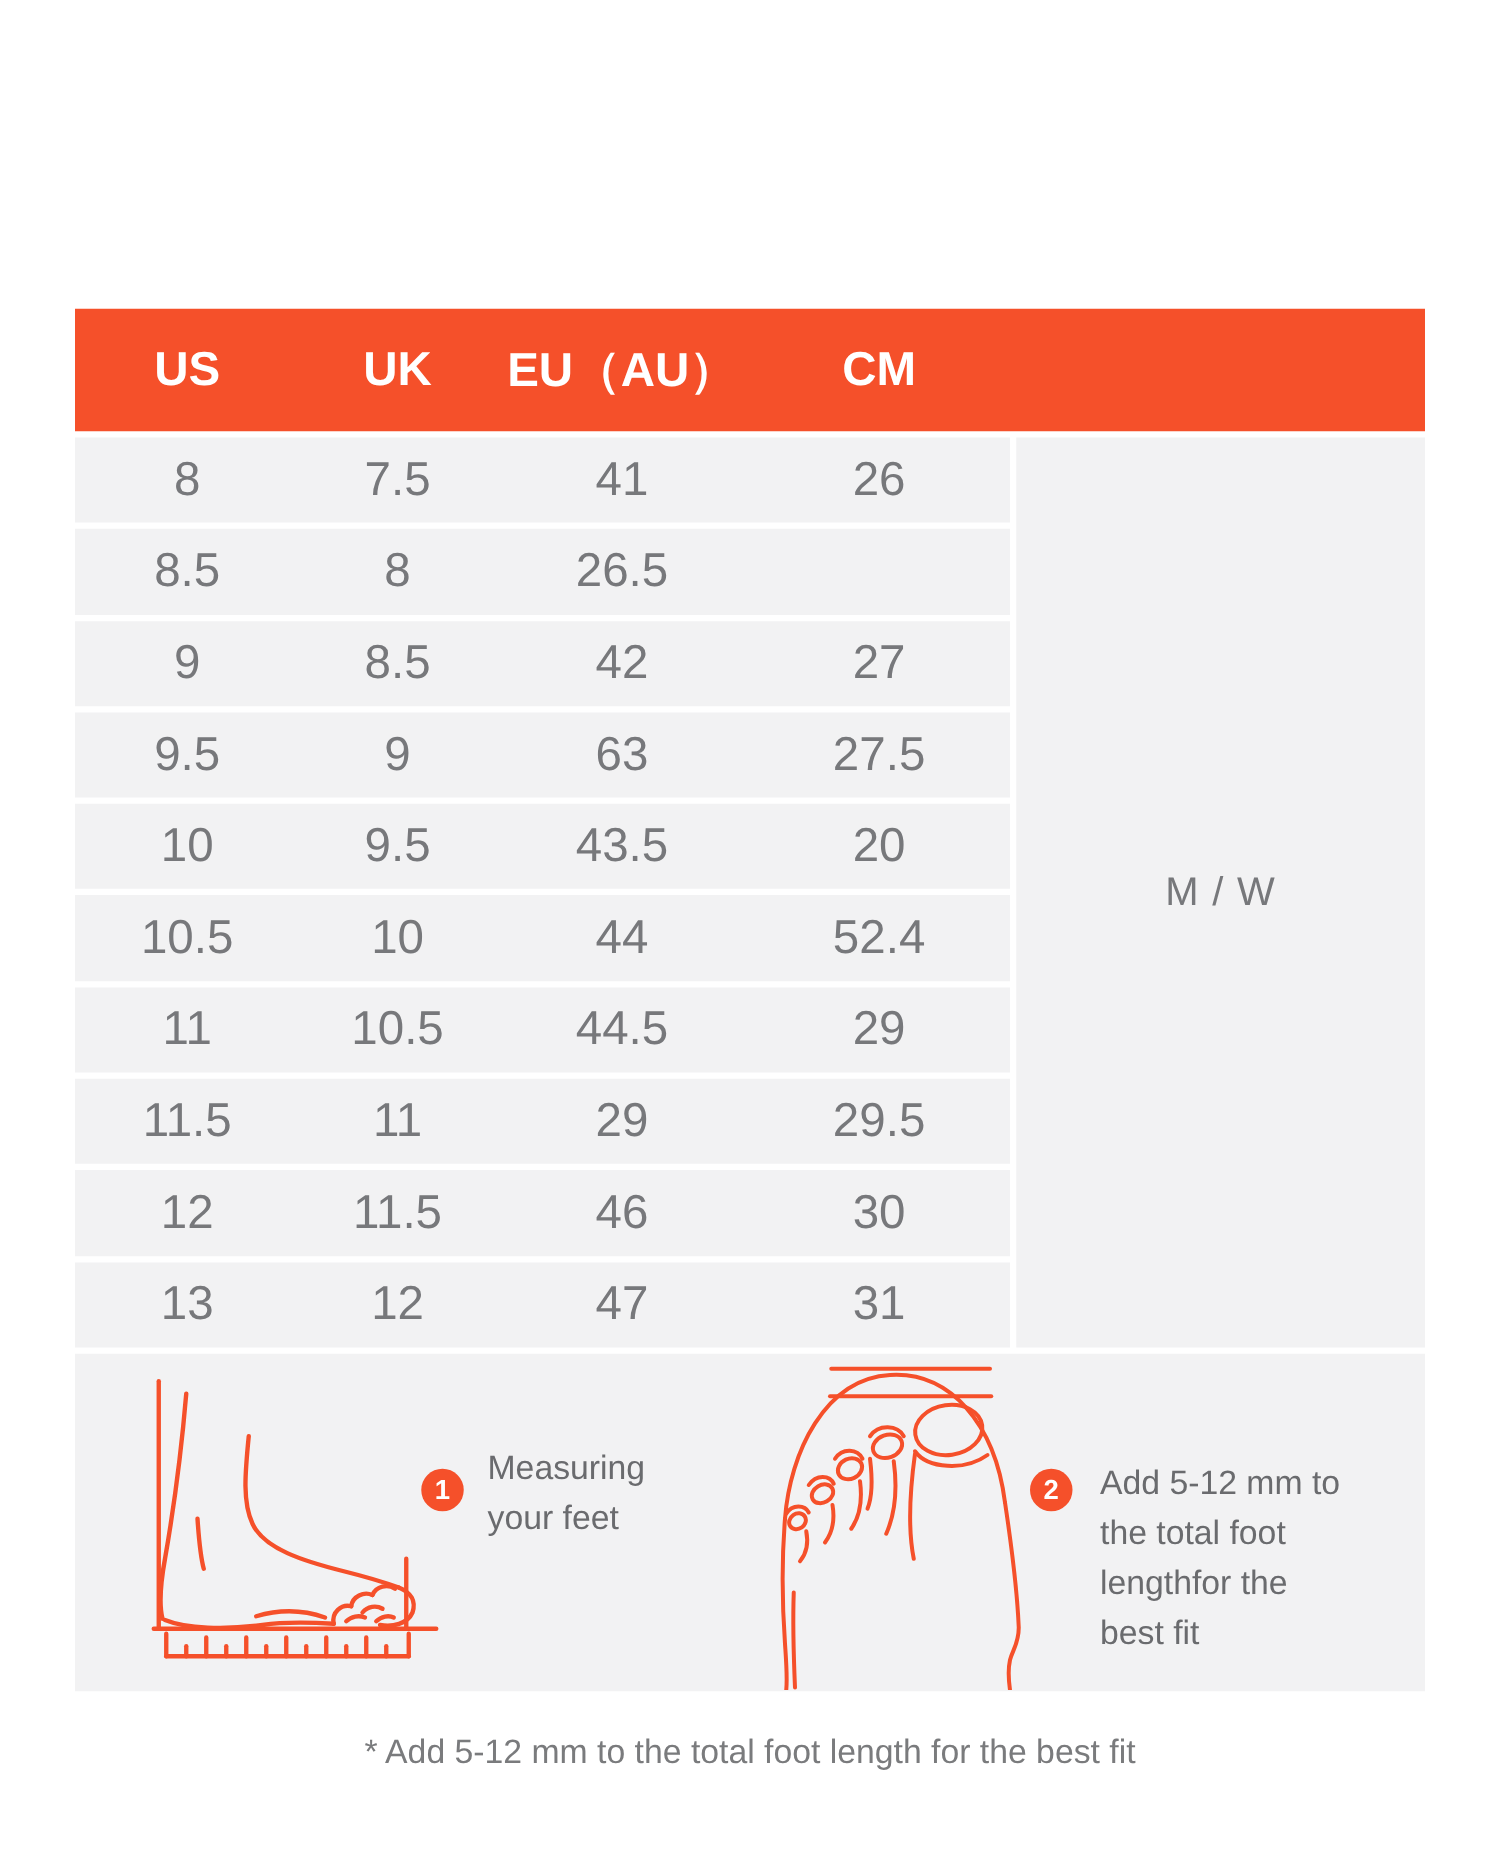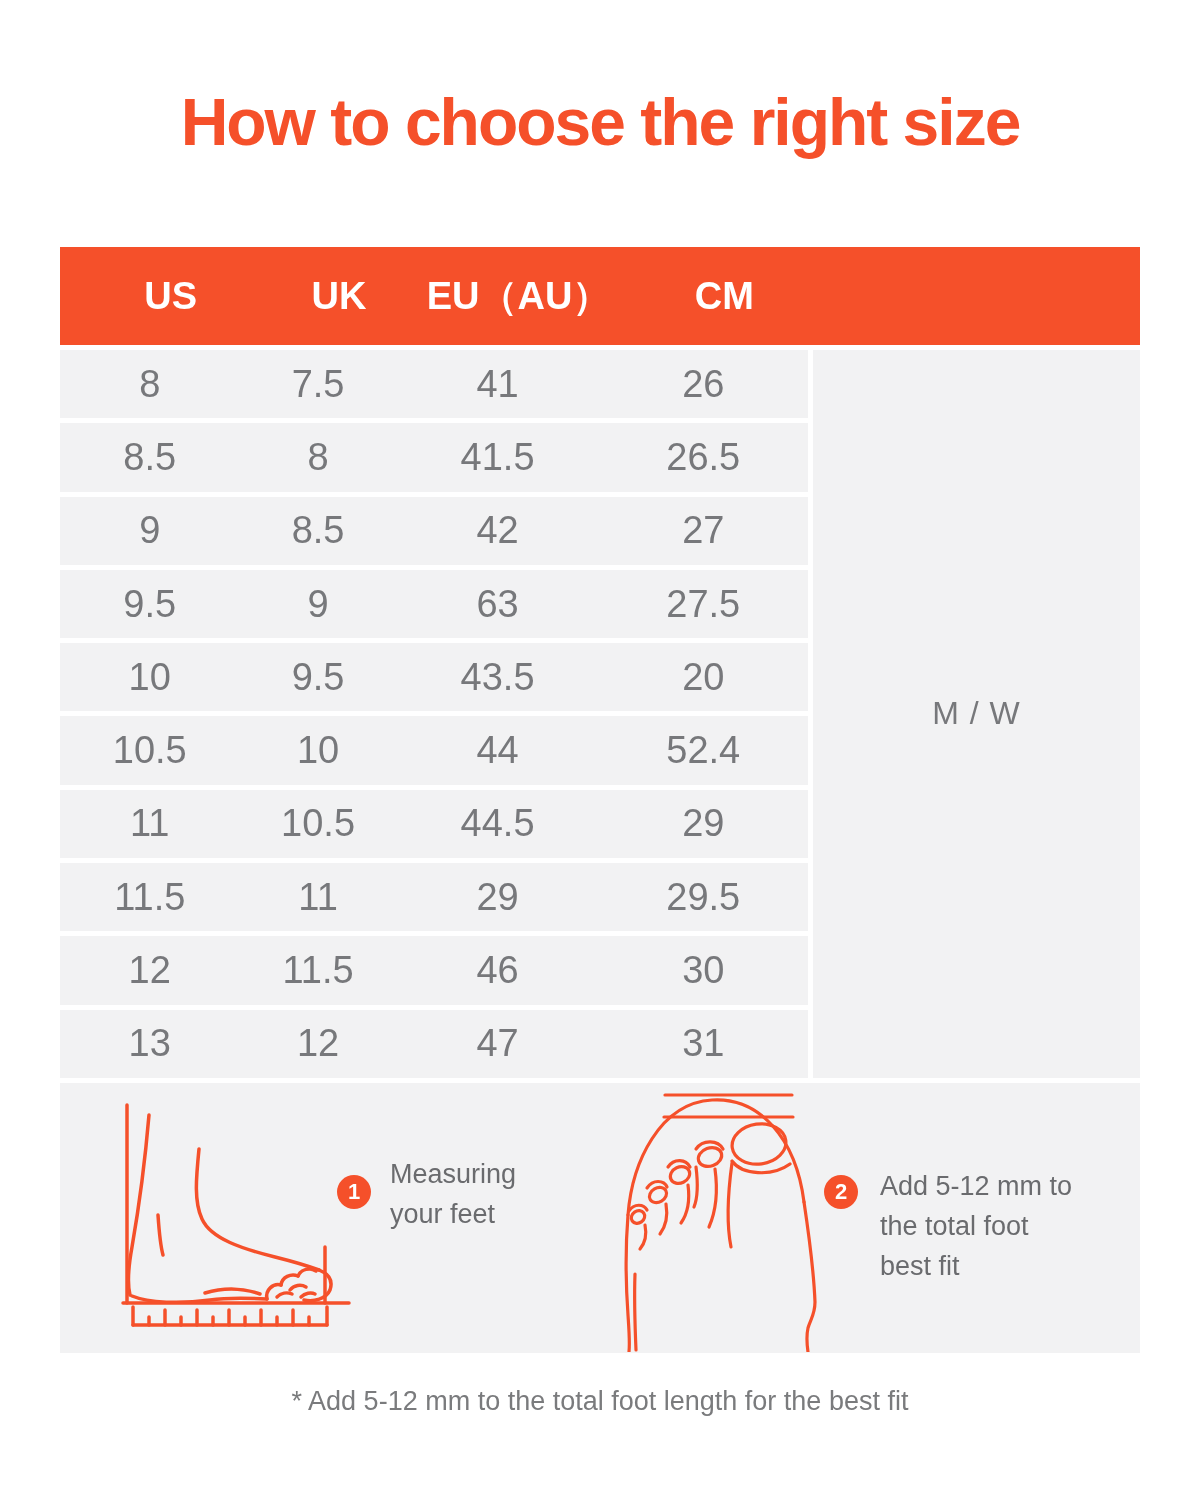--- a/index.html
+++ b/index.html
@@ -22,21 +22,21 @@
     text-align:center;
     font-size:66px;font-weight:700;letter-spacing:-2px;
     color:var(--accent);
     margin:0;
   }
   .size-table{position:absolute;left:60px;top:247px;width:1080px;}
   .thead{
     display:flex;height:98px;background:var(--accent);
     color:#ffffff;font-weight:700;align-items:stretch;
   }
-  .thead-left{width:748px;display:grid;grid-template-columns:24% 21% 27% 28%;padding-left:21px;}
+  .thead-left{width:748px;display:grid;grid-template-columns:24% 21% 27% 28%;}
   .th{display:flex;align-items:center;justify-content:center;font-size:38px;}
   .thead-right{flex:1;display:flex;align-items:center;justify-content:center;}
   .thead-right span{display:block;width:240px;text-align:center;font-size:28px;line-height:1.25;}
   .tbody{display:flex;margin-top:5px;}
   .rows{width:748px;display:flex;flex-direction:column;gap:5px;}
   .row{
     height:68.3px;background:var(--row-bg);
     display:grid;grid-template-columns:24% 21% 27% 28%;
     align-items:center;
   }
@@ -73,21 +73,20 @@
   svg path, svg line, svg ellipse{
     fill:none;stroke:var(--accent);
     stroke-linecap:round;stroke-linejoin:round;
   }
 </style>
 </head>
 <body>
 
 <div class="page">
 
-  <h1 class="title">How to choose the right size</h1>
 
   <div class="size-table">
     <div class="thead">
       <div class="thead-left">
         <div class="th">US</div>
         <div class="th">UK</div>
         <div class="th">EU（AU）</div>
         <div class="th">CM</div>
       </div>
     </div>
@@ -96,21 +95,20 @@
       <div class="rows">
           <div class="row">
       <div class="cell">8</div>
       <div class="cell">7.5</div>
       <div class="cell">41</div>
       <div class="cell">26</div>
     </div>
           <div class="row">
       <div class="cell">8.5</div>
       <div class="cell">8</div>
-      <div class="cell">41.5</div>
       <div class="cell">26.5</div>
     </div>
           <div class="row">
       <div class="cell">9</div>
       <div class="cell">8.5</div>
       <div class="cell">42</div>
       <div class="cell">27</div>
     </div>
           <div class="row">
       <div class="cell">9.5</div>
@@ -221,19 +219,20 @@
     <div class="badge badge-1">1</div>
     <div class="step-text step-text-1">
         <div>Measuring</div>
         <div>your feet</div>
       </div>
 
     <div class="badge badge-2">2</div>
     <div class="step-text step-text-2">
         <div>Add 5-12 mm to</div>
         <div>the total foot</div>
+        <div>lengthfor the</div>
         <div>best fit</div>
       </div>
   </div>
 
   <div class="footnote">* Add 5-12 mm to the total foot length for the best fit</div>
 
 </div>
 
 </body></html>

